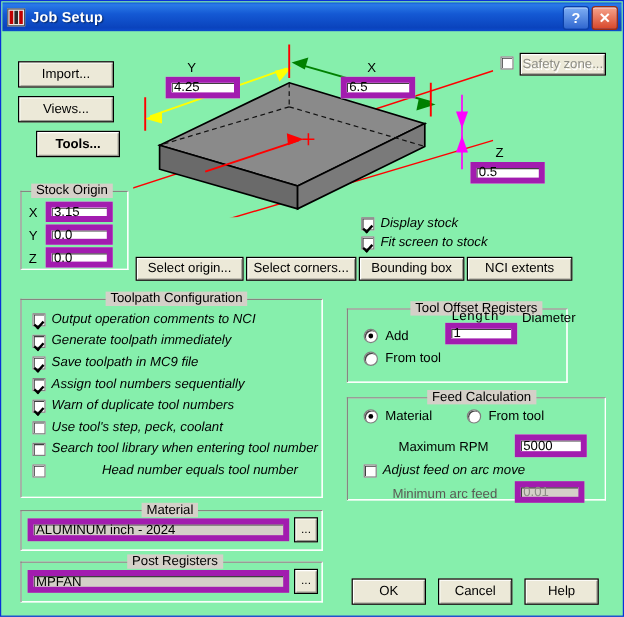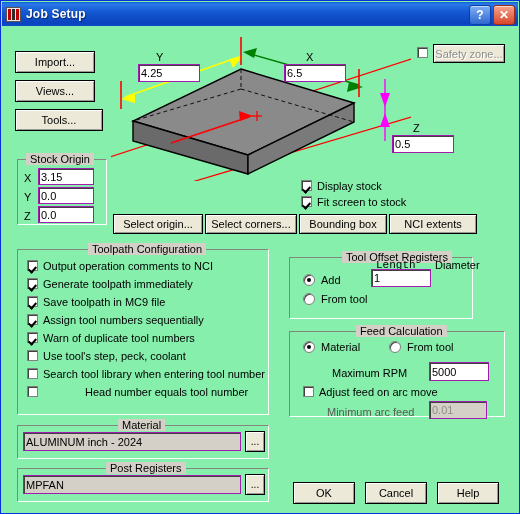--- a/index.html
+++ b/index.html
@@ -25,30 +25,30 @@
           display:flex;align-items:center;justify-content:center;color:#fff;font-weight:bold;font-size:12px;
           box-shadow:inset 0 1px 0 rgba(255,255,255,.55);}
   .tb-help{background:linear-gradient(180deg,#7fb0f5,#2f66cf);}
   .tb-close{background:linear-gradient(180deg,#f6a48d,#d8472a);border-color:#9c2d14;}
 
   
   .btn{background:#ece9d8;border:1px solid #000;box-shadow:inset 1px 1px 0 #fff, inset -1px -1px 0 #9a9a90;
        display:flex;align-items:center;justify-content:center;font-size:11px;color:#000;cursor:default;
        position:absolute;box-sizing:border-box;}
   .btn.disabled{color:#8d8d86;text-shadow:1px 1px 0 #fff;}
-  .field{position:absolute;background:#fff;border:1px solid #a21caf;
+  .field{position:absolute;background:#fff;border:5px solid #a21caf;
          box-shadow:inset 1px 1px 0 #404040;box-sizing:border-box;
          font-size:11px;padding:1px 2px;display:flex;align-items:center;}
   .field.ro{background:#d4d0c8;color:#8d8d86;}
   .group{position:absolute;border:1px solid #fff;border-top-color:#fff;box-sizing:border-box;}
   .group:before{content:"";position:absolute;left:-1px;top:-1px;right:-1px;bottom:-1px;
                 border:1px solid #868680;border-right-color:#fff;border-bottom-color:#fff;pointer-events:none;}
   .group>.glabel{position:absolute;top:-7px;background:#d4d0c8;padding:0 4px;font-size:11px;white-space:nowrap;}
 
-  .cb{position:absolute;display:flex;align-items:flex-start;font-size:11px;white-space:nowrap;}
+  .cb{position:absolute;display:flex;align-items:flex-end;font-size:11px;white-space:nowrap;font-style:italic;}
   .cbbox{width:11px;height:11px;background:#fff;border:1px solid #808080;
          box-shadow:inset 1px 1px 0 #404040;margin-right:5px;position:relative;flex:none;box-sizing:border-box;}
   .cbbox.checked:after{content:"";position:absolute;left:2px;top:4px;width:3px;height:6px;
         border:solid #000;border-width:0 2px 2px 0;transform:rotate(42deg);}
 
   .rb{position:absolute;display:flex;align-items:center;font-size:11px;white-space:nowrap;}
   .rbdot{width:12px;height:12px;border-radius:50%;background:#fff;border:1px solid #808080;
          box-shadow:inset 1px 1px 0 #484848;margin-right:6px;position:relative;flex:none;box-sizing:border-box;}
   .rbdot.sel:after{content:"";position:absolute;left:3px;top:3px;width:4px;height:4px;border-radius:50%;background:#000;}
 
@@ -71,21 +71,21 @@
     </span>
     <span class="title-text">Job Setup</span>
     <span class="tb-buttons">
       <span class="tb-btn tb-help">?</span>
       <span class="tb-btn tb-close">✕</span>
     </span>
   </div>
 
   <div class="btn" style="left:14px;top:50px;width:80px;height:22px;">Import...</div>
   <div class="btn" style="left:14px;top:79px;width:80px;height:22px;">Views...</div>
-  <div class="btn" style="left:14px;top:108px;width:88px;height:22px;">Tools...</div>
+  <div class="btn" style="left:29px;top:108px;width:70px;height:22px;font-weight:bold;">Tools...</div>
 
   <span class="cb" style="left:416px;top:46px;">
     <span class="cbbox"></span>
   </span>
   <div class="btn disabled" style="left:432px;top:43px;width:72px;height:19px;">Safety zone...</div>
 
   <div class="preview">
     <svg width="300" height="150" viewBox="0 0 300 150">
 
       <line x1="-112" y1="162" x2="300" y2="28" stroke="#ff0000" stroke-width="1.2"></line>

